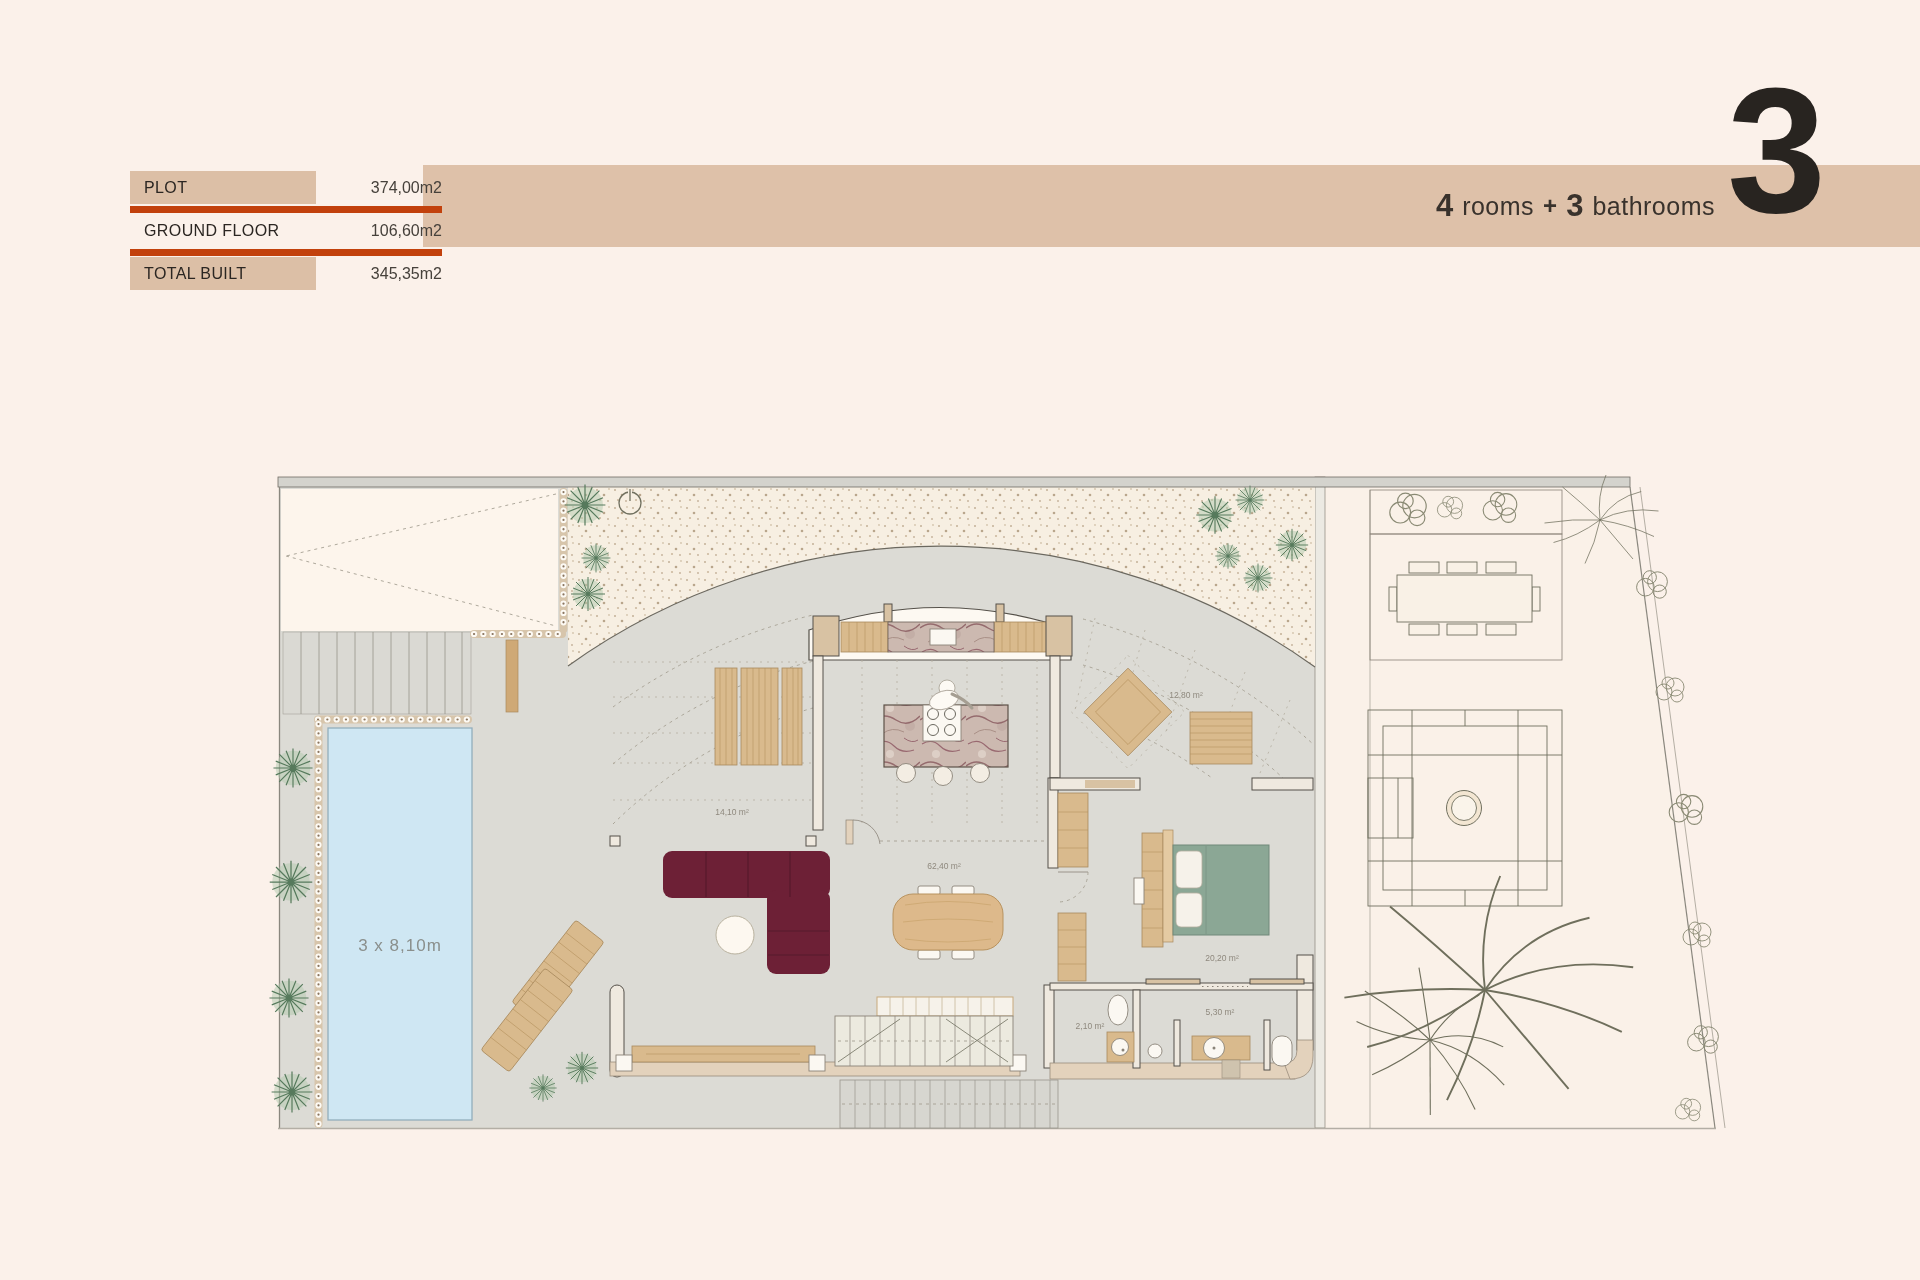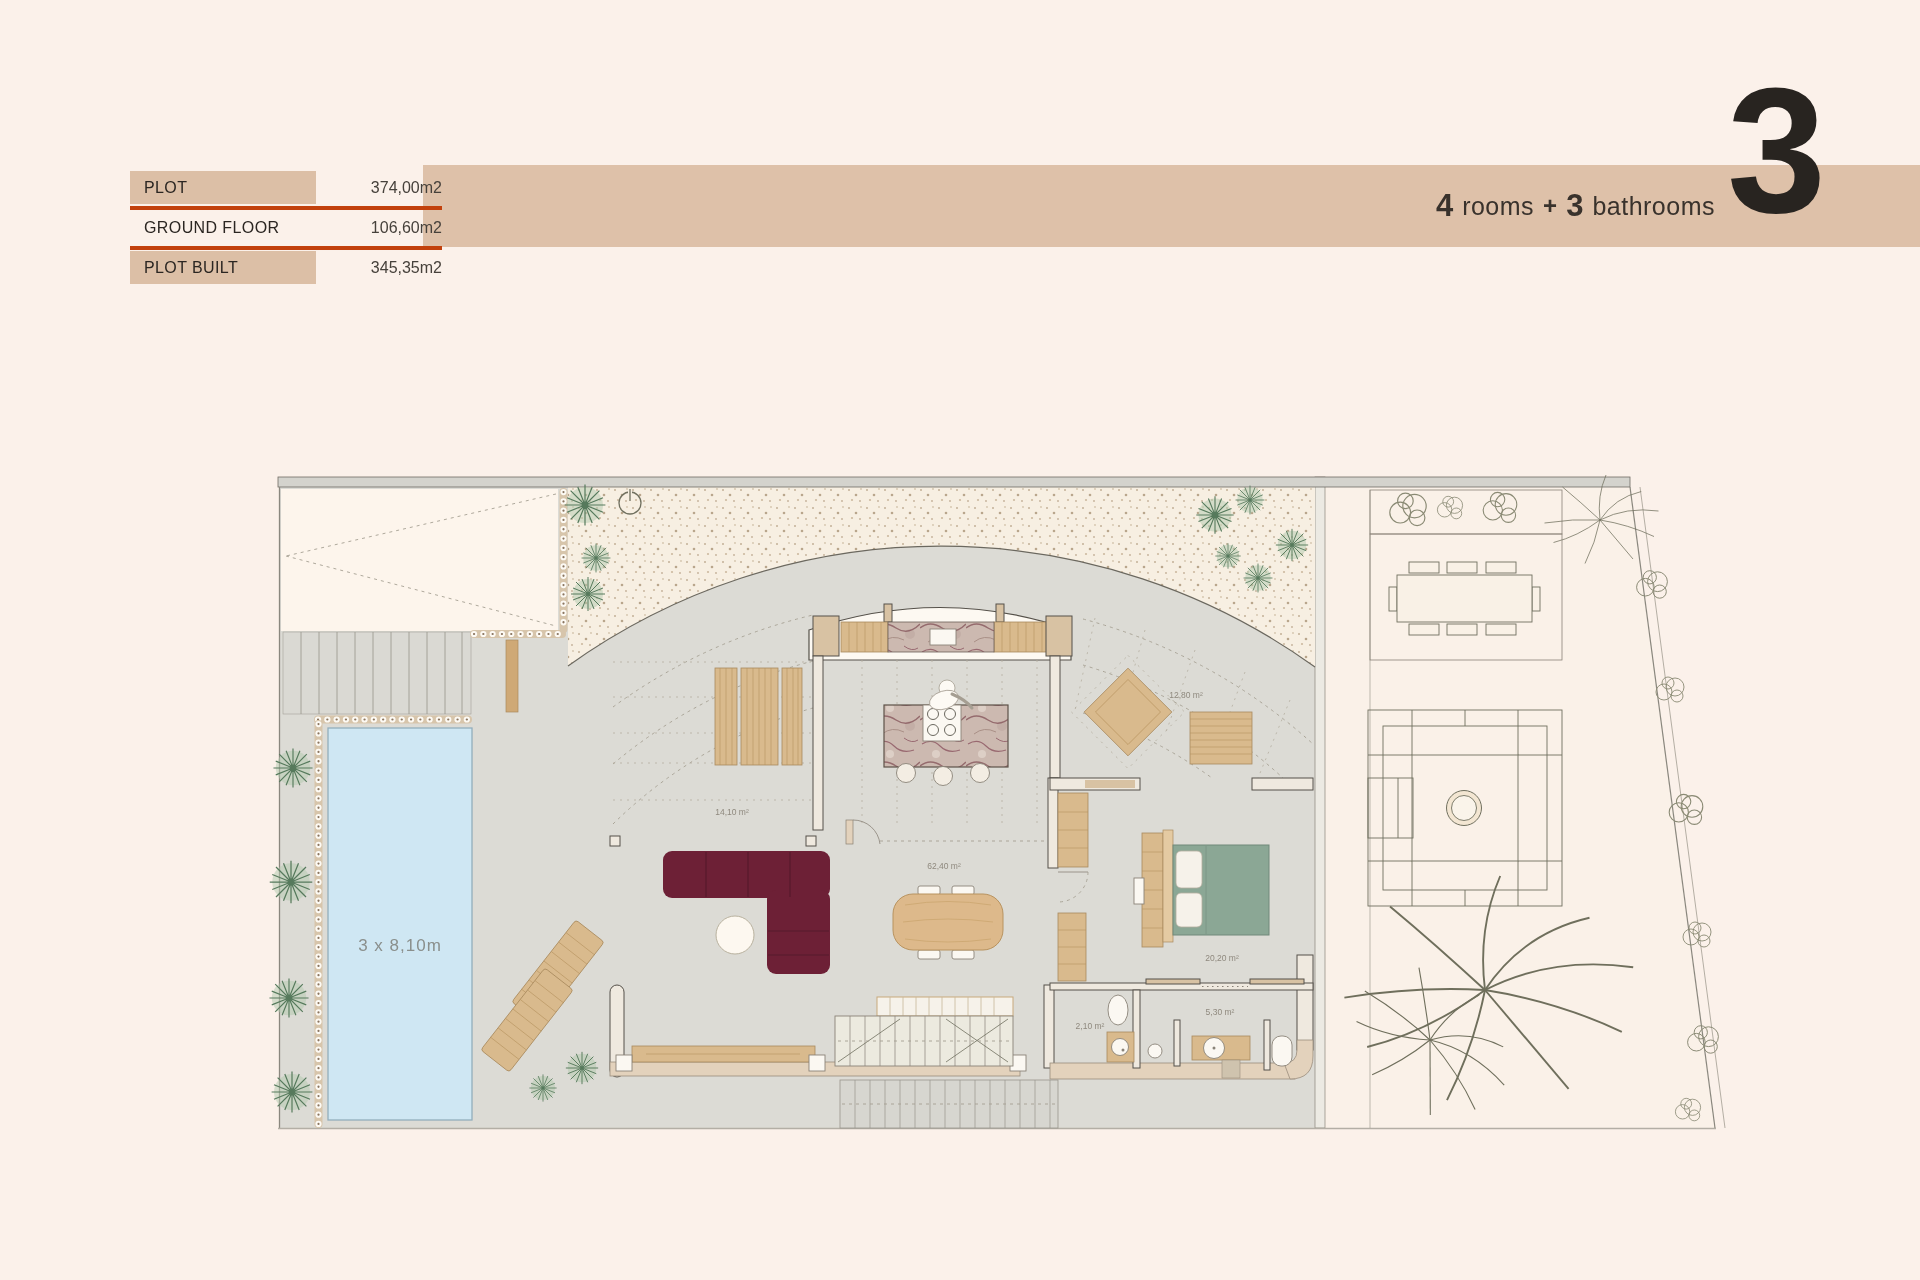--- a/index.html
+++ b/index.html
@@ -10,21 +10,21 @@
   .header-line{position:absolute;top:165px;height:82px;right:205px;display:flex;align-items:center;
                gap:9px;color:#39322c;}
   .header-line .num{font-size:31px;font-weight:700;}
   .header-line .word{font-size:25px;font-weight:400;letter-spacing:.5px;}
   .header-line .plus{font-size:24px;font-weight:600;}
   .big-number{position:absolute;top:62px;right:98px;font-size:178px;font-weight:800;
               line-height:1;color:#282420;letter-spacing:-4px;}
   
   .area-table{position:absolute;left:130px;top:170px;width:312px;}
   .arow{position:relative;height:36px;display:flex;align-items:center;justify-content:space-between;}
-  .arow + .arow{border-top:4px solid #c2410c;}
+  .arow + .arow{border-top:7px solid #c2410c;}
   .arow .chip{position:absolute;left:0;top:1px;width:186px;height:33px;background:#dcbfa6;}
   .arow .lab{position:relative;z-index:1;padding-left:14px;font-size:16px;font-weight:400;
              letter-spacing:.4px;color:#2b2622;}
   .arow .val{position:relative;z-index:1;font-size:16px;color:#46413b;}
   
   svg text{font-family:"Liberation Sans",sans-serif;}
   .wall{fill:#efe9df;stroke:#55514a;stroke-width:1;}
   .wallt{fill:#d8c2a3;stroke:#55514a;stroke-width:1;}
   .wood{fill:#d9ba8d;stroke:#a98a5e;stroke-width:0.8;}
   .woodln{stroke:#b5935f;stroke-width:0.6;}
@@ -60,21 +60,21 @@
       <div class="chip"></div>
       <span class="lab">PLOT</span>
       <span class="val">374,00m2</span>
     </div>
     <div class="arow">
       <span class="lab">GROUND FLOOR</span>
       <span class="val">106,60m2</span>
     </div>
     <div class="arow">
       <div class="chip"></div>
-      <span class="lab">PLOT BUILT</span>
+      <span class="lab">TOTAL BUILT</span>
       <span class="val">345,35m2</span>
     </div>
   </div>
 
   <svg style="position:absolute;left:0;top:0;" width="1920" height="1280" viewBox="0 0 1920 1280">
     <defs>
       <pattern id="stipple" width="18" height="18" patternUnits="userSpaceOnUse">
         <rect width="18" height="18" fill="#f7efe2"></rect>
         <circle cx="3" cy="4" r="1" fill="#c4b097"></circle>
         <circle cx="10" cy="9" r="1.3" fill="#b9a68c"></circle>

